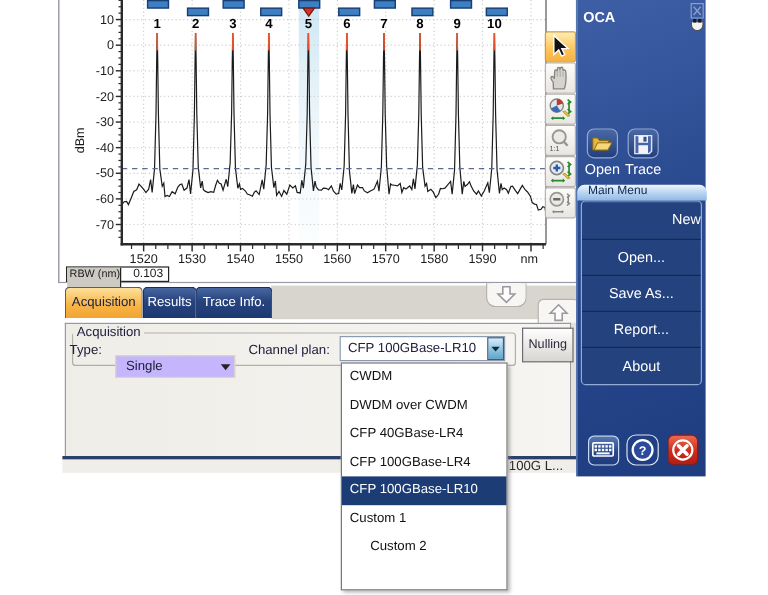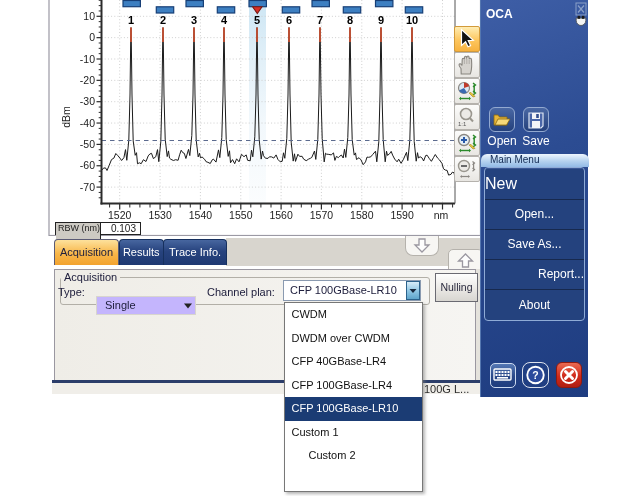--- a/index.html
+++ b/index.html
@@ -302,27 +302,27 @@
   </div>
   <div class="abs" style="left:0px;top:134px;width:42px;text-align:center;color:#fff;font-size:12px">Open</div>
   <div class="abs" style="left:41.5px;top:107px;width:26px;height:25px;border-radius:6px;background:linear-gradient(#4a68a4,#24407c);border:1px solid #93a9d0;box-sizing:border-box">
     <svg width="24" height="23">
         <path d="M5,5 h14 v13 l-2,2 h-12 Z" fill="#4a66a8" stroke="#dce4f2" stroke-width="1.2"></path>
         <rect x="8" y="5" width="8" height="6" fill="#f2f4f8"></rect>
         <rect x="12.2" y="6" width="2.6" height="4" fill="#334f8e"></rect>
         <rect x="8" y="13" width="8" height="7" fill="#f2f4f8"></rect>
       </svg>
   </div>
-  <div class="abs" style="left:34px;top:134px;width:42px;text-align:center;color:#fff;font-size:12px">Save</div>
+  <div class="abs" style="left:34px;top:134px;width:42px;text-align:center;color:#fff;font-size:12px">Trace</div>
   <div class="abs" style="left:0;top:154px;width:108px;height:12.5px;background:linear-gradient(#eef6fe,#b5d2ef 55%,#92bae6);border-radius:6px 6px 0 0;color:#122a52;font-size:10px;line-height:12px;padding-left:9px;box-sizing:border-box">Main Menu</div>
   <div class="abs" style="left:3px;top:166.5px;width:101px;height:154px;border:1px solid #8fabd6;border-radius:4px;background:#24427e;box-sizing:border-box;overflow:hidden">
-    <div style="height:31px;line-height:31px;text-align:left;color:#fff;font-size:16px;border-bottom:1px solid #17294e;box-shadow:0 1px 0 #3a5896 inset">New</div>
+    <div style="height:31px;line-height:31px;text-align:right;color:#fff;font-size:12px;border-bottom:1px solid #17294e;box-shadow:0 1px 0 #3a5896 inset">New</div>
     <div style="height:29px;line-height:29px;text-align:center;color:#fff;font-size:12px;border-bottom:1px solid #17294e">Open...</div>
     <div style="height:29px;line-height:29px;text-align:center;color:#fff;font-size:12px;border-bottom:1px solid #17294e">Save As...</div>
-    <div style="height:29px;line-height:29px;text-align:right;color:#fff;font-size:12px;border-bottom:1px solid #17294e">Report...</div>
+    <div style="height:29px;line-height:29px;text-align:center;color:#fff;font-size:12px;border-bottom:1px solid #17294e">Report...</div>
     <div style="height:32px;line-height:30px;text-align:center;color:#fff;font-size:12px">About</div>
   </div>
   <div class="abs" style="left:8.5px;top:363px;width:26px;height:25px;border-radius:5px;background:linear-gradient(#5578b4,#2a4888 55%,#1e3c7e);border:1.5px solid #ccdaf0;box-sizing:border-box">
     <svg width="23" height="22">
         <rect x="3" y="5" width="17" height="11" rx="1" fill="none" stroke="#fff" stroke-width="1.4"></rect>
         <g fill="#fff">
           <rect x="4.5" y="7" width="2" height="2"></rect>
           <rect x="7.5" y="7" width="2" height="2"></rect>
           <rect x="10.5" y="7" width="2" height="2"></rect>
           <rect x="13.5" y="7" width="2" height="2"></rect>

